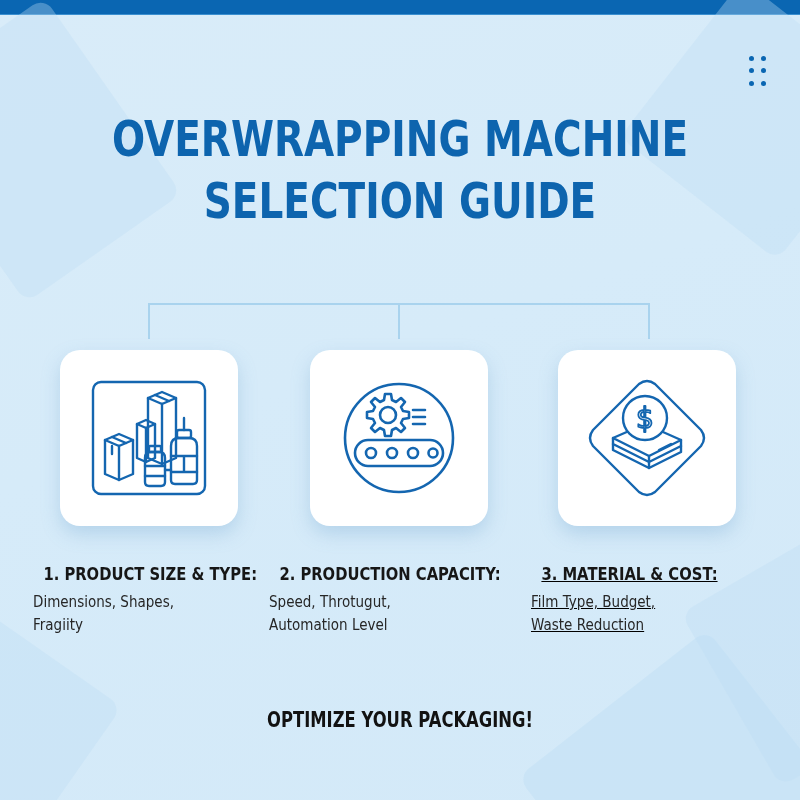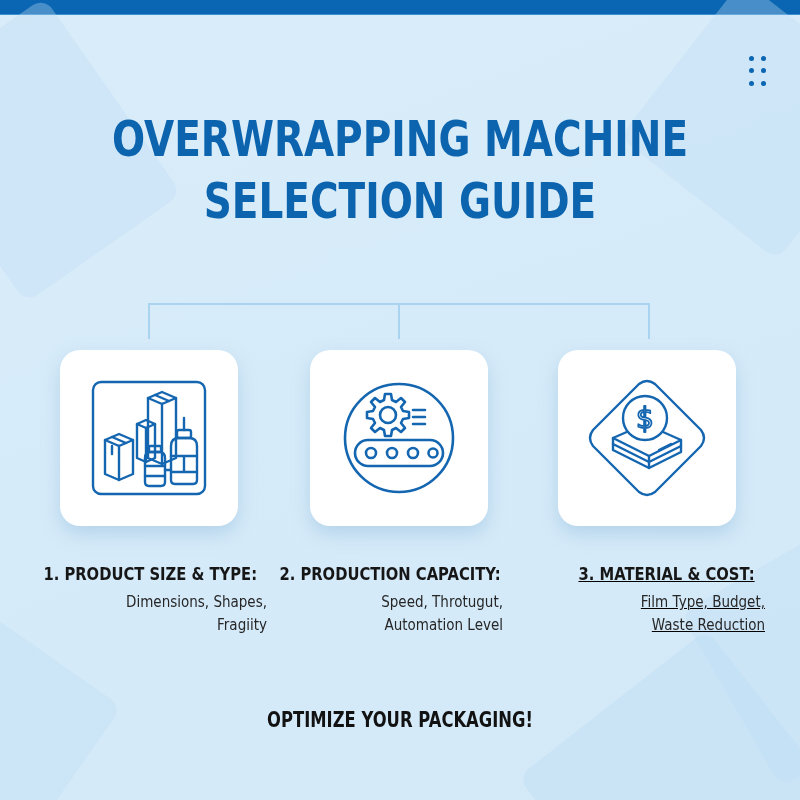--- a/index.html
+++ b/index.html
@@ -46,21 +46,21 @@
       background: #ffffff; border-radius: 20px;
       box-shadow: 0 8px 18px rgba(120, 170, 210, 0.35);
       display: flex; align-items: center; justify-content: center;
     }
     .card-1 { left: 60px; }
     .card-2 { left: 310px; }
     .card-3 { left: 558px; }
     .card svg { display: block; }
 
     .label-block {
-      position: absolute; top: 562px; width: 260px; text-align: right;
+      position: absolute; top: 562px; width: 260px; text-align: left;
     }
     .label-1 { left: 20px; }
     .label-2 { left: 256px; }
     .label-3 { left: 518px; text-decoration: underline; }
     .label-head {
       font-family: "DejaVu Sans", sans-serif; font-weight: bold; font-size: 18px;
       color: #161616; line-height: 24px; white-space: nowrap;
       transform: scaleX(0.82); transform-origin: center;
     }
     .label-desc {

